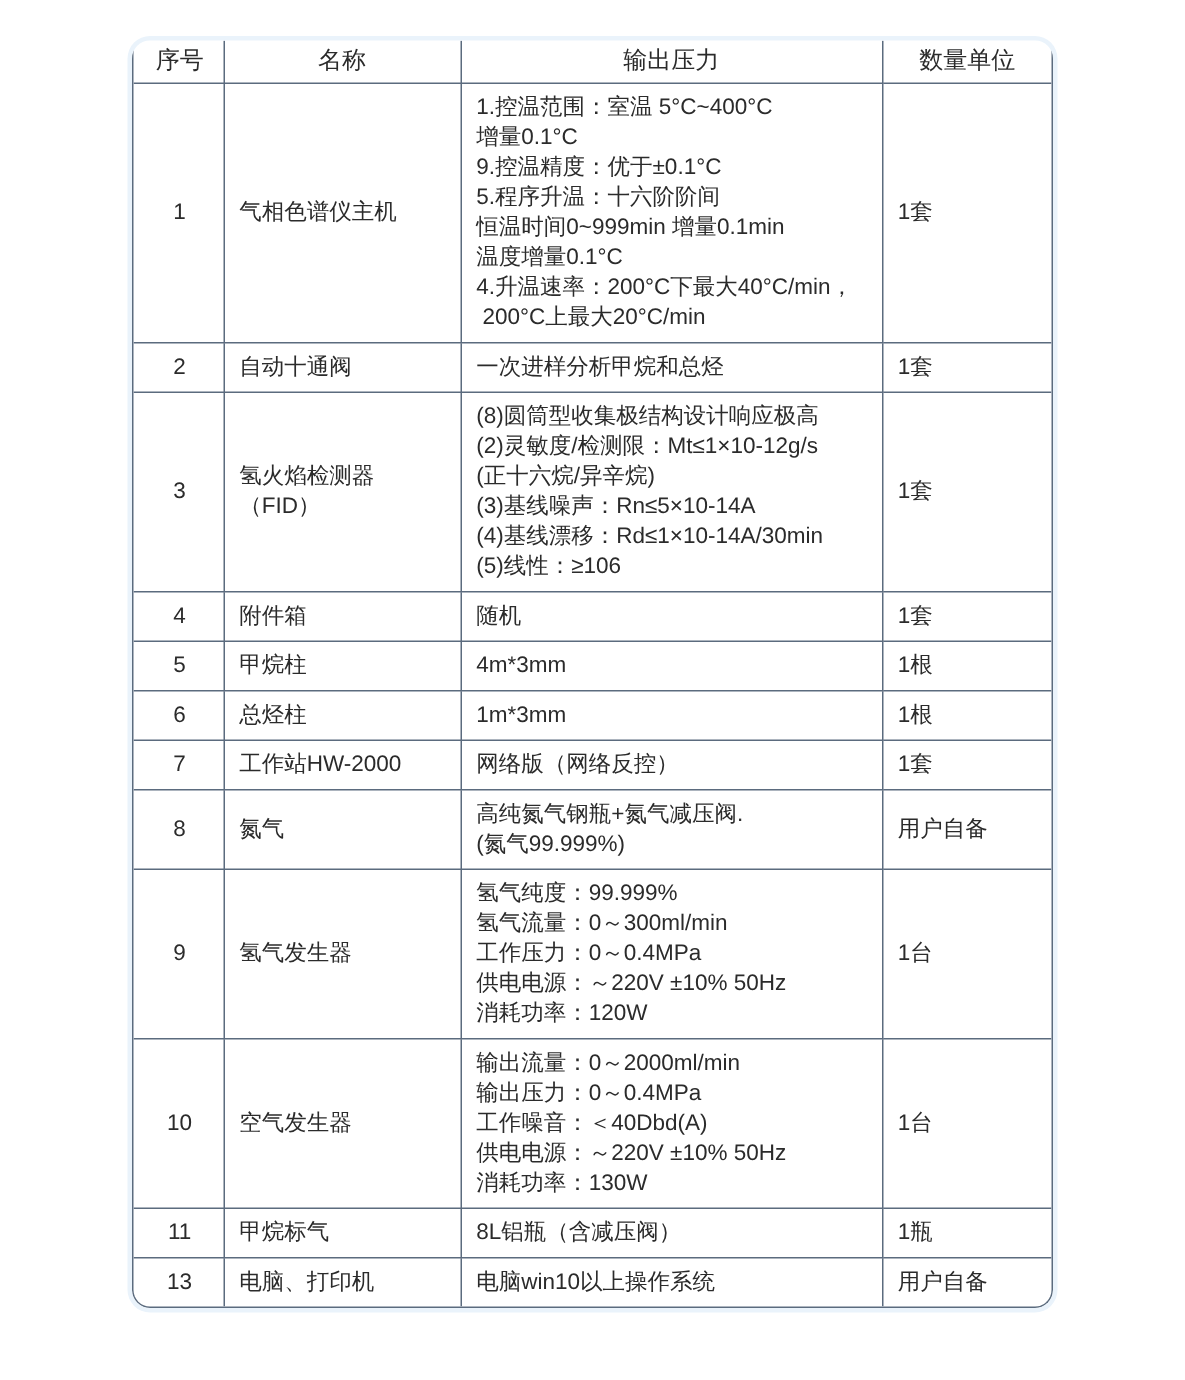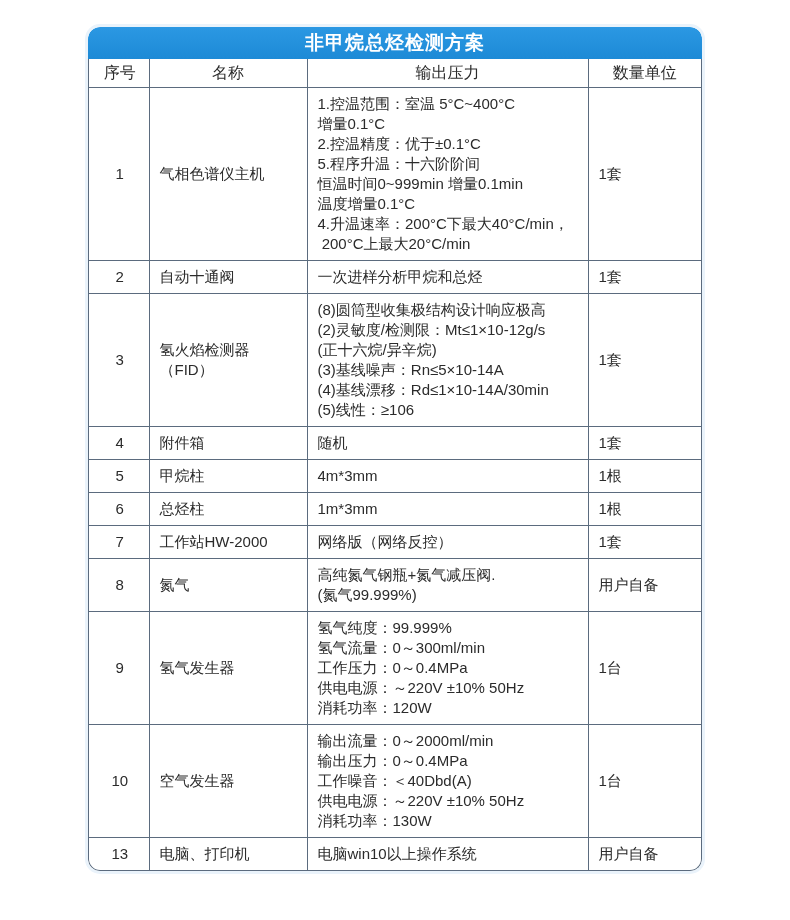--- a/index.html
+++ b/index.html
@@ -64,21 +64,20 @@
   col.w-no{width:60px;}
   col.w-name{width:158px;}
   col.w-spec{width:281px;}
   col.w-qty{width:113px;}
   .spec-line{white-space:pre-wrap;}
 </style>
 </head>
 <body>
 
 <div class="card">
-  <div class="title-bar">非甲烷总烃检测方案</div>
   <div class="tbl-wrap">
     <table>
       <colgroup>
         <col class="w-no">
           <col class="w-name">
           <col class="w-spec">
           <col class="w-qty">
       </colgroup>
       <thead>
         <tr>
@@ -88,21 +87,21 @@
           <th>数量单位</th>
         </tr>
       </thead>
       <tbody>
           <tr>
             <td class="c-no">1</td>
             <td>气相色谱仪主机</td>
             <td>
               <div class="spec-line">1.控温范围：室温 5°C~400°C</div>
               <div class="spec-line">增量0.1°C</div>
-              <div class="spec-line">2.控温精度：优于±0.1°C</div>
+              <div class="spec-line">9.控温精度：优于±0.1°C</div>
               <div class="spec-line">5.程序升温：十六阶阶间</div>
               <div class="spec-line">恒温时间0~999min 增量0.1min</div>
               <div class="spec-line">温度增量0.1°C</div>
               <div class="spec-line">4.升温速率：200°C下最大40°C/min，</div>
               <div class="spec-line"> 200°C上最大20°C/min</div>
             </td>
             <td>1套</td>
           </tr>
           <tr>
             <td class="c-no">2</td>
@@ -184,20 +183,28 @@
             <td>
               <div class="spec-line">输出流量：0～2000ml/min</div>
               <div class="spec-line">输出压力：0～0.4MPa</div>
               <div class="spec-line">工作噪音：＜40Dbd(A)</div>
               <div class="spec-line">供电电源：～220V ±10% 50Hz</div>
               <div class="spec-line">消耗功率：130W</div>
             </td>
             <td>1台</td>
           </tr>
           <tr>
+            <td class="c-no">11</td>
+            <td>甲烷标气</td>
+            <td>
+              <div class="spec-line">8L铝瓶（含减压阀）</div>
+            </td>
+            <td>1瓶</td>
+          </tr>
+          <tr>
             <td class="c-no">13</td>
             <td>电脑、打印机</td>
             <td>
               <div class="spec-line">电脑win10以上操作系统</div>
             </td>
             <td>用户自备</td>
           </tr>
         </tbody>
     </table>
   </div>

